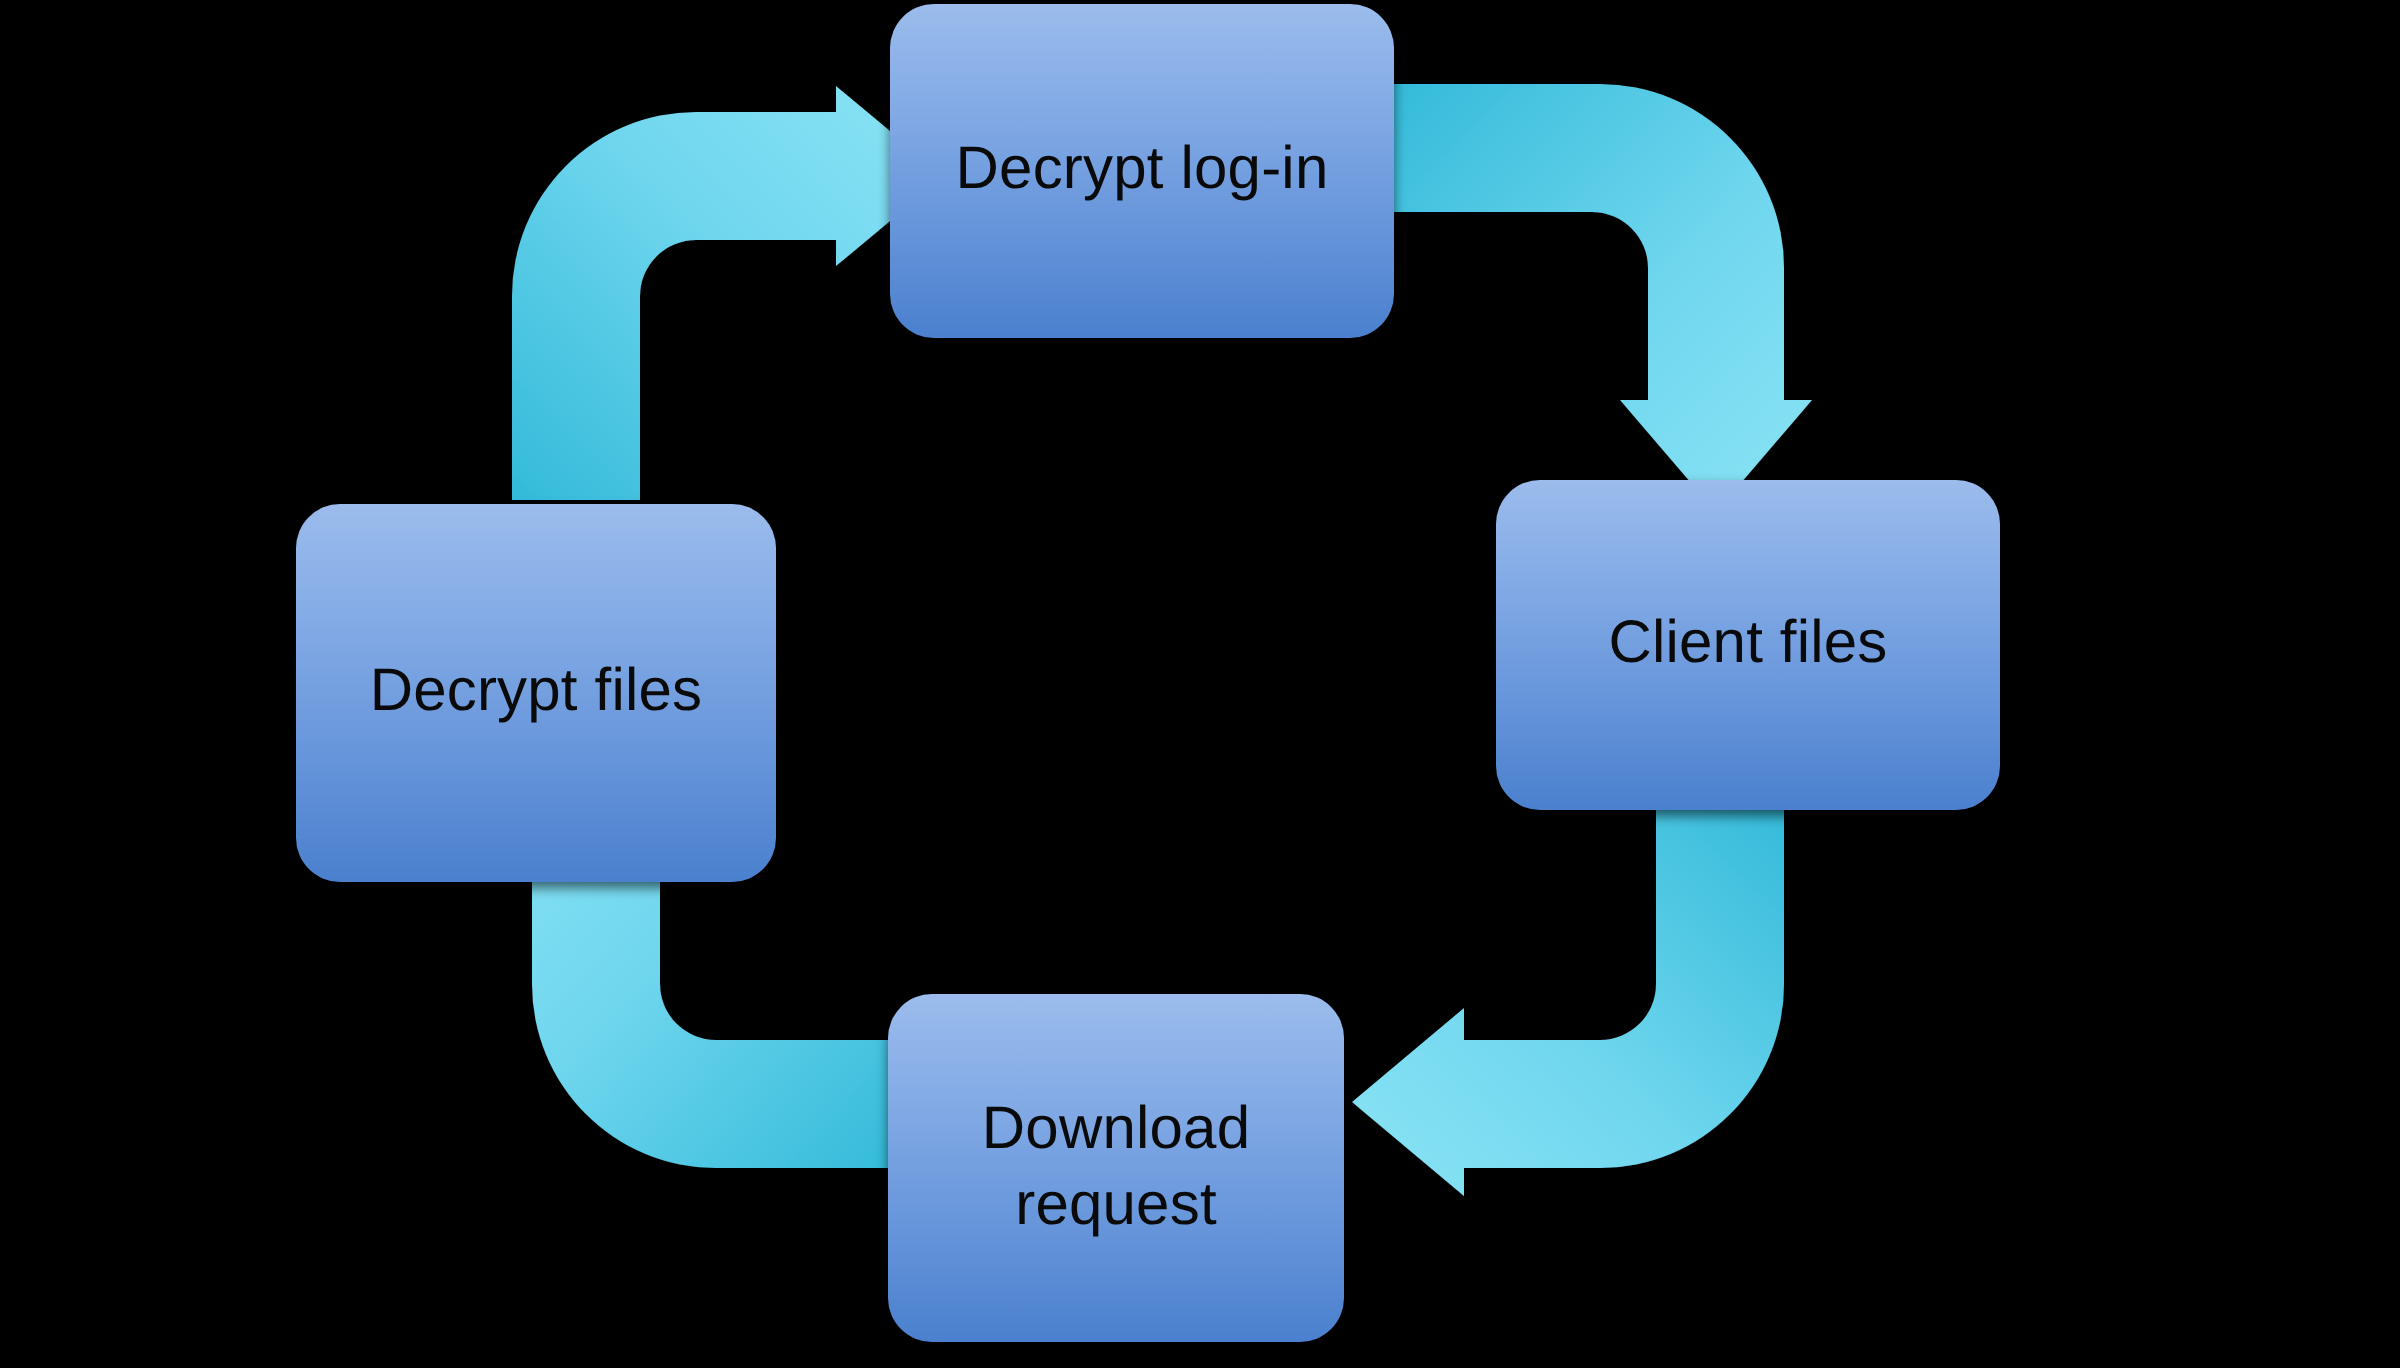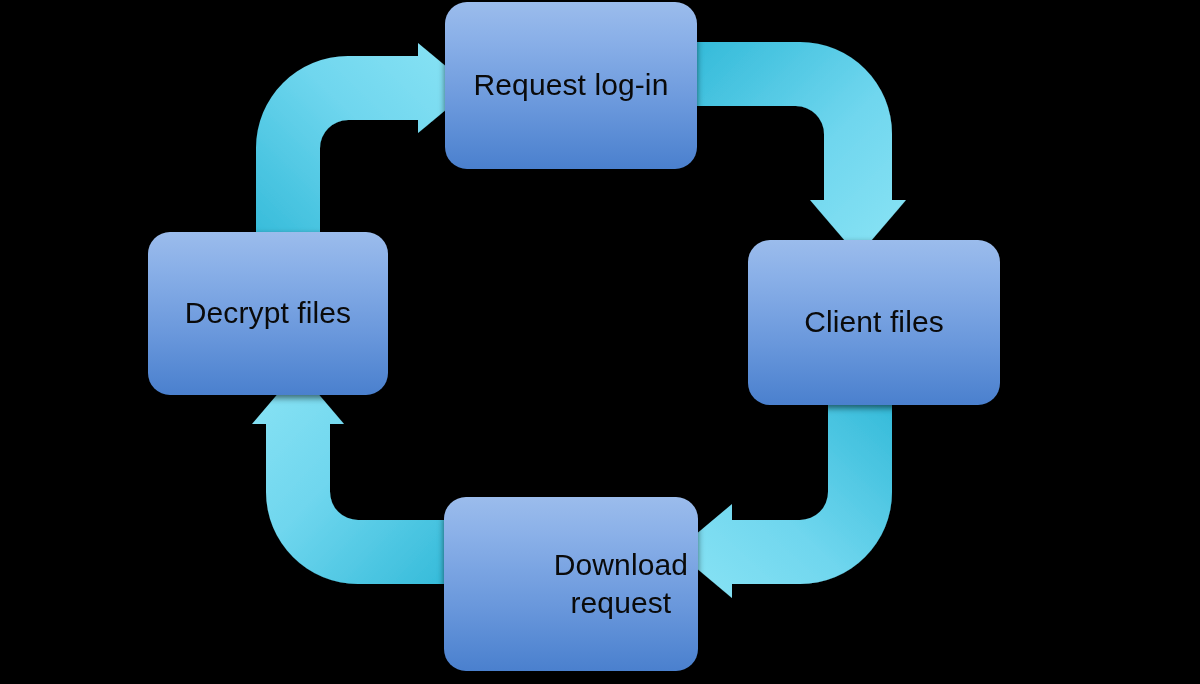--- a/index.html
+++ b/index.html
@@ -40,22 +40,22 @@
     color: #0a0a0a;
     font-size: 30px;
     line-height: 1.27;
     font-weight: 400;
     letter-spacing: 0.1px;
     padding: 0 10px;
     white-space: pre-line;
   }
   #node-client-login   { left: 445px; top: 2px;   width: 252px; height: 167px; }
   #node-request-files  { left: 748px; top: 240px; width: 252px; height: 165px; }
-  #node-download-req   { left: 444px; top: 497px; width: 254px; height: 174px; justify-content: flex-end; }
-  #node-decrypt-files  { left: 148px; top: 232px; width: 240px; height: 163px; }
+  #node-download-req   { left: 444px; top: 497px; width: 228px; height: 174px; }
+  #node-decrypt-files  { left: 148px; top: 252px; width: 240px; height: 189px; }
 </style>
 </head>
 <body>
 
 <div id="canvas">
 
   <svg id="flow-svg" viewBox="0 0 1200 684">
     <defs>
       <linearGradient id="gradTL" x1="0" y1="1" x2="1" y2="0">
         <stop offset="0%" stop-color="#33BAD9"></stop>
@@ -141,21 +141,21 @@
         L 344,424
         L 330,424
         L 330,492
         A 28,28 0 0 0 358,520
         L 452,520
         Z"></path>
     </g>
   </svg>
 
   <div class="node-box" id="node-client-login">
-    <span class="node-label">Request log-in</span>
+    <span class="node-label">Decrypt log-in</span>
   </div>
 
   <div class="node-box" id="node-request-files">
     <span class="node-label">Client files</span>
   </div>
 
   <div class="node-box" id="node-download-req">
     <span class="node-label">Download
 request</span>
   </div>

